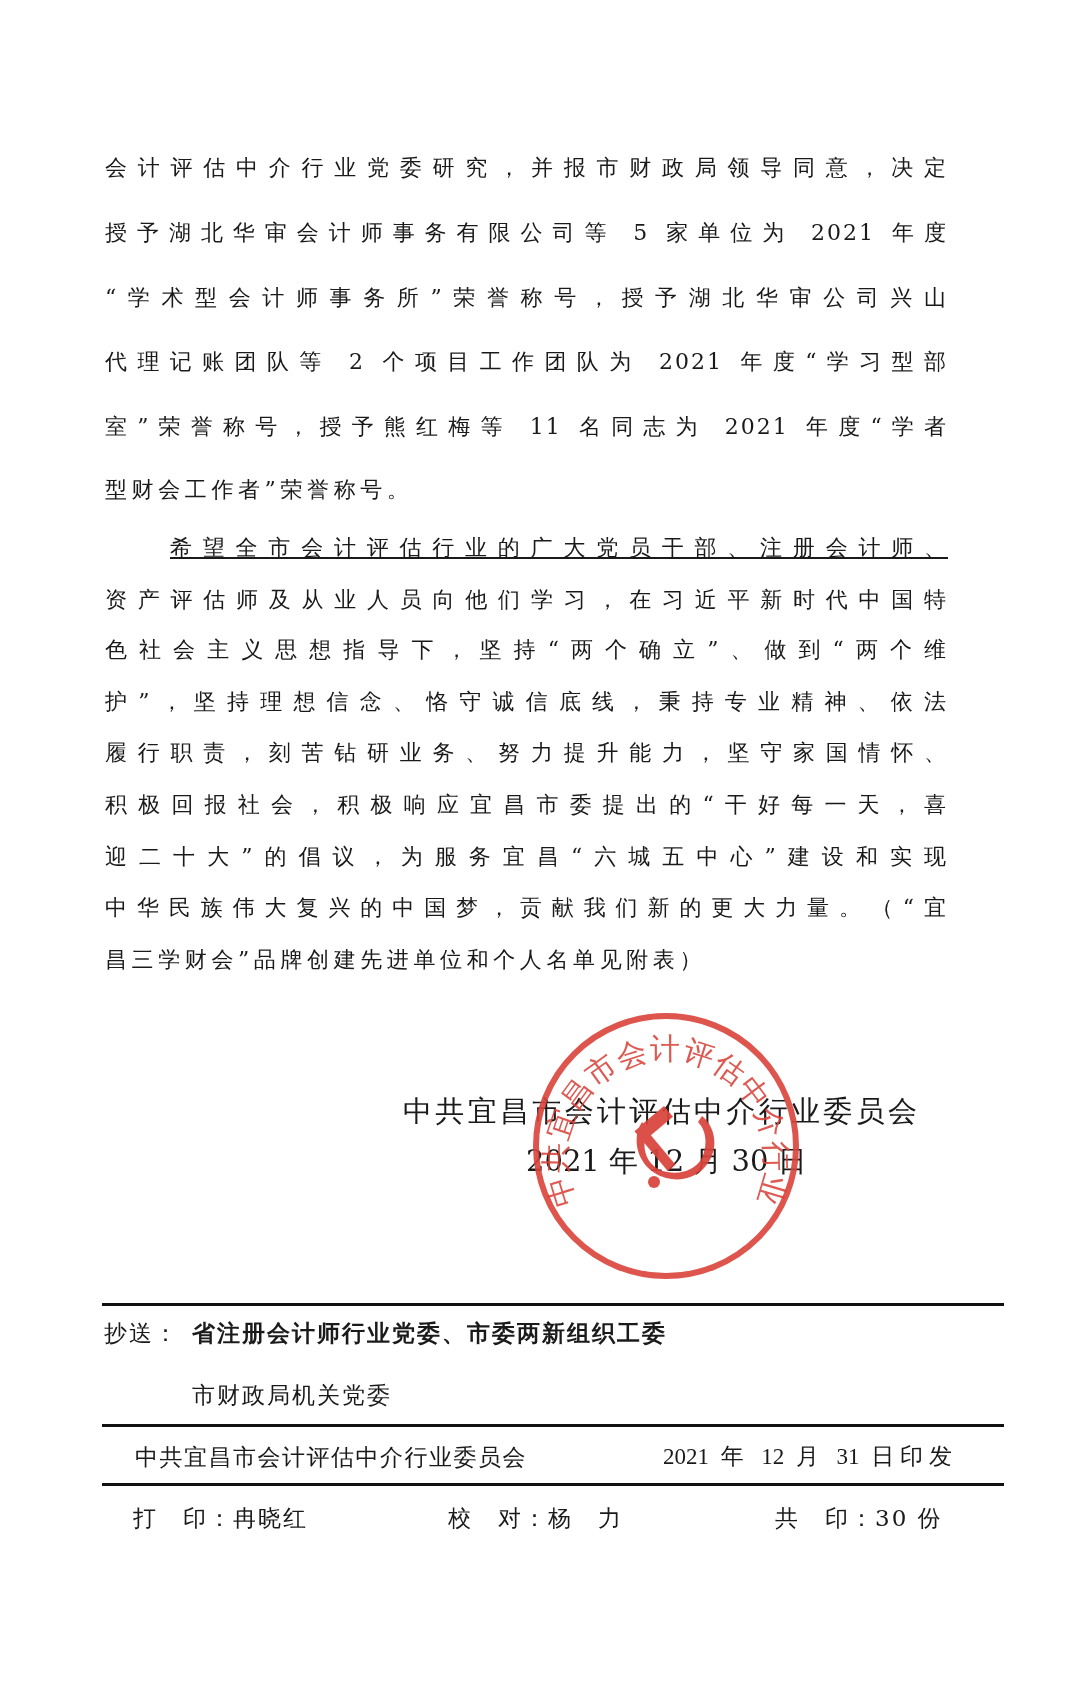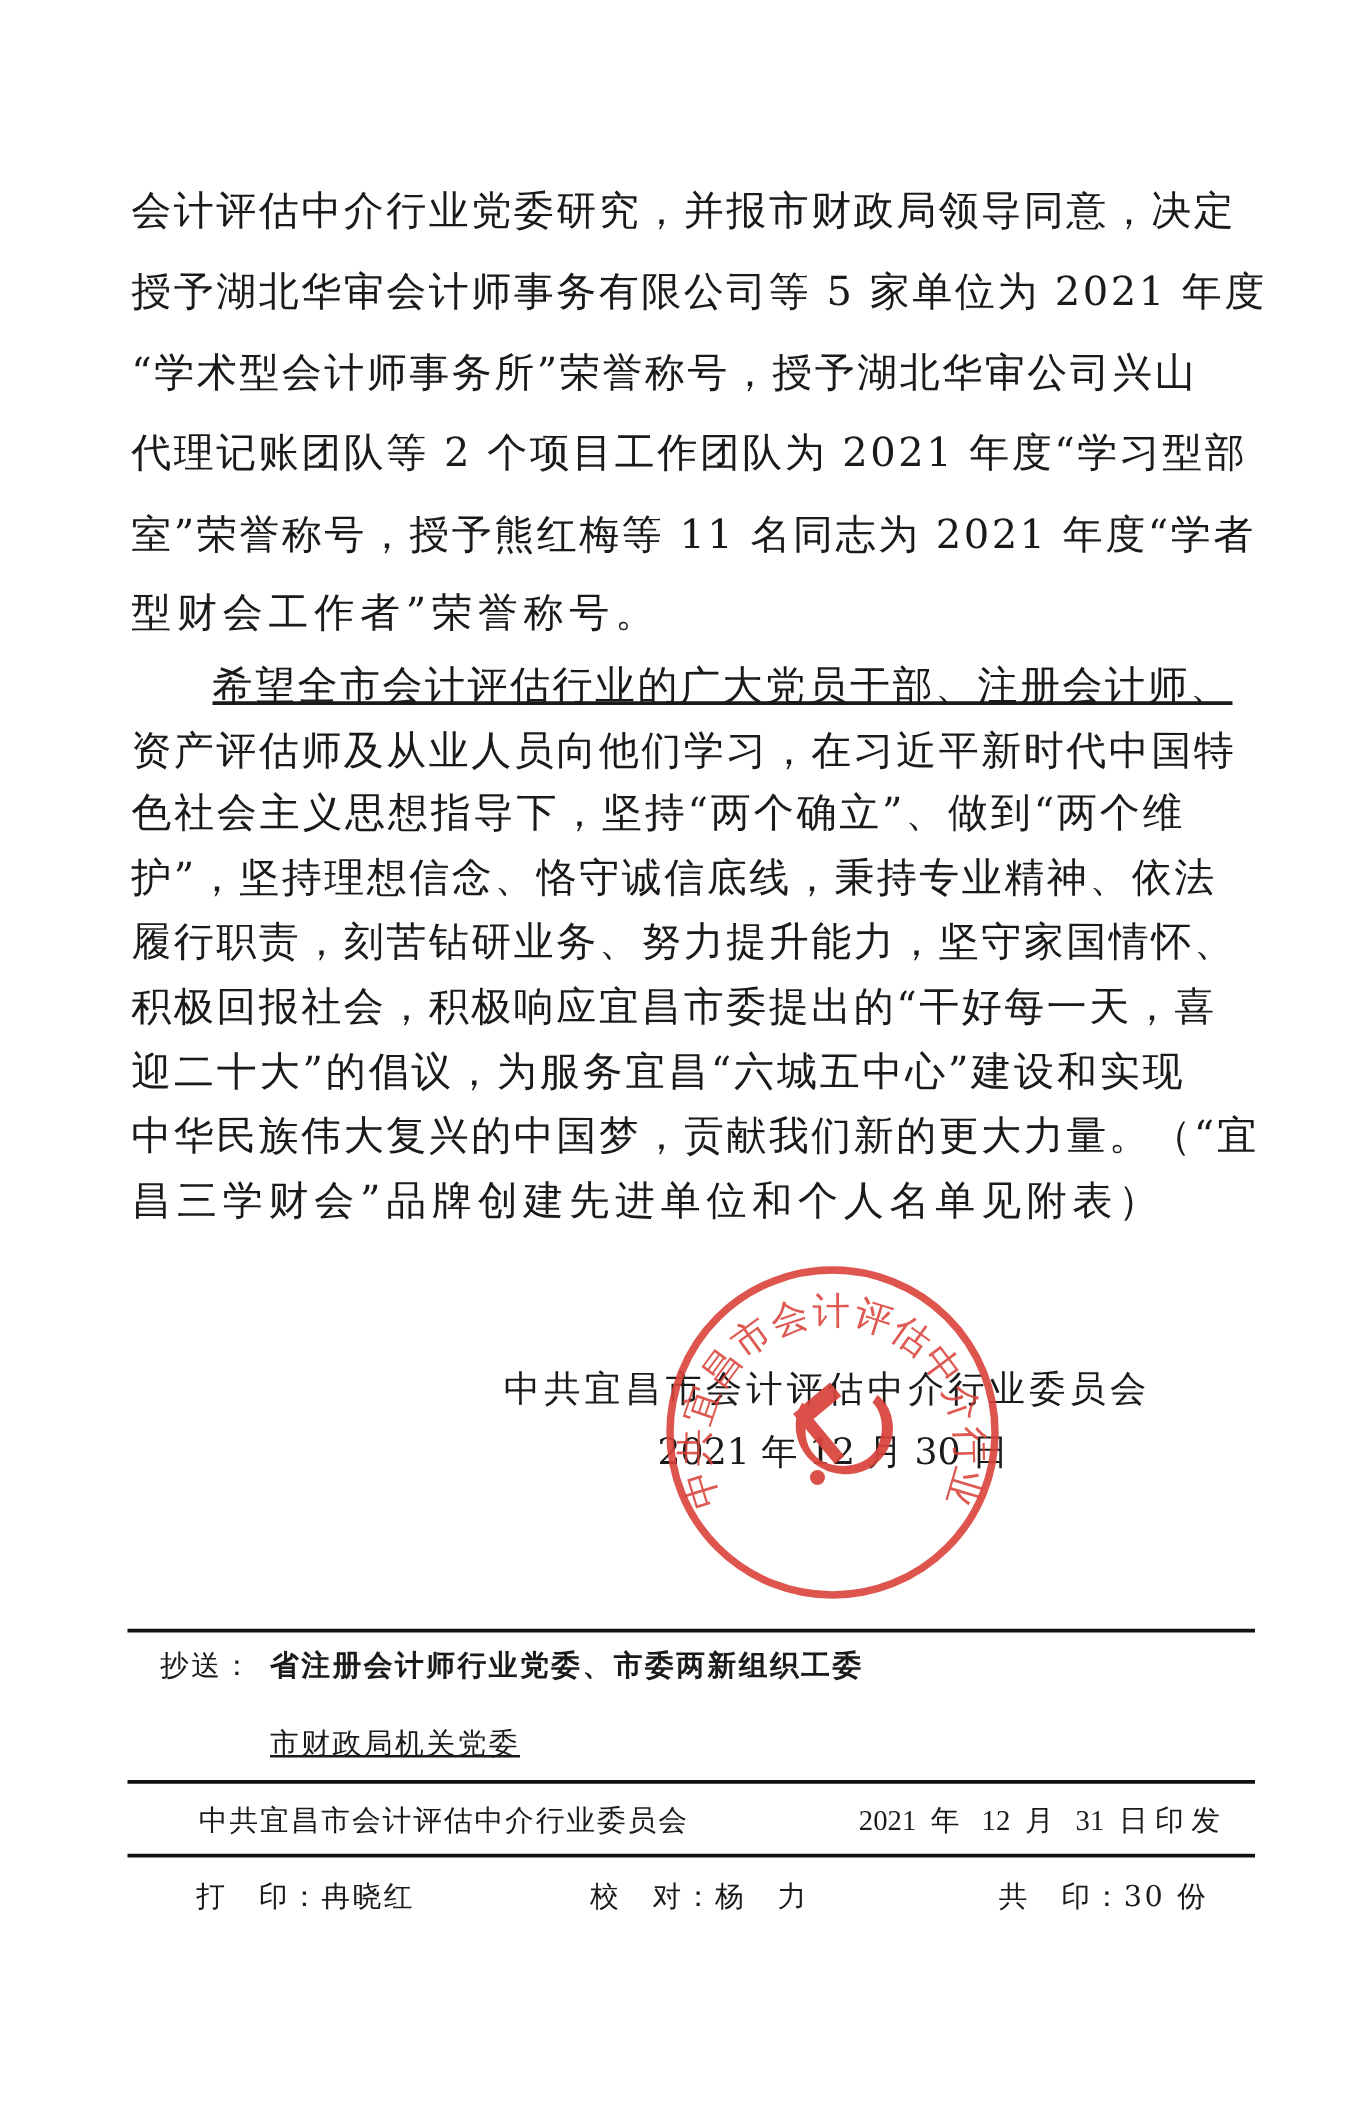--- a/index.html
+++ b/index.html
@@ -1,27 +1,27 @@
 <!DOCTYPE html>
 <html><head>
 <meta charset="utf-8">
 <style>
   html, body { margin: 0; padding: 0; background: #ffffff; }
   body { width: 1080px; height: 1697px; position: relative; overflow: hidden;
          font-family: "DejaVu Serif", "Liberation Serif", serif; color: #1a1a1a; }
   .line { position: absolute; left: 105px; width: 843px; height: 40px; line-height: 40px;
-          font-size: 32px; white-space: nowrap; text-align: justify; text-align-last: justify;
+          font-size: 22px; white-space: nowrap; text-align: justify; text-align-last: justify;
           letter-spacing: 2px; }
   .line.last { text-align: left; text-align-last: left; letter-spacing: 4.6px; }
   .line.indent { left: 170px; width: 778px; text-decoration: underline; }
   .sig { position: absolute; font-size: 29px; white-space: nowrap; line-height: 40px;
          letter-spacing: 5px; }
   .rule { position: absolute; left: 102px; width: 902px; height: 3px; background: #111; }
   .small { position: absolute; font-size: 23px; line-height: 30px; white-space: nowrap;
-           letter-spacing: 2px; margin-left: 24px; }
+           letter-spacing: 2px; }
   .seal { position: absolute; left: 530px; top: 1010px; width: 272px; height: 272px; pointer-events: none; }
   .seal svg { width: 100%; height: 100%; }
   .sig-date { position: absolute; font-size: 29px; white-space: nowrap; line-height: 40px; }
 </style>
 </head>
 <body>
 
 <div>
   <div class="line" style="top:148px">会计评估中介行业党委研究，并报市财政局领导同意，决定</div>
   <div class="line" style="top:213px">授予湖北华审会计师事务有限公司等 5 家单位为 2021 年度</div>
@@ -61,21 +61,21 @@
       <rect x="112" y="104" width="30" height="14" transform="rotate(-40 127 111)"></rect>
       <rect x="120" y="112" width="10" height="52" transform="rotate(-40 125 138)"></rect>
       <circle cx="124" cy="172" r="6"></circle>
     </g>
   </svg>
 </div>
 
 <div class="rule" style="top:1303px"></div>
 <div class="small" style="left:104px; top:1318px;">抄送：</div>
 <div class="small" style="left:192px; top:1318px;font-weight:bold;">省注册会计师行业党委、市委两新组织工委</div>
-<div class="small" style="left:192px; top:1380px;text-decoration:underline;">市财政局机关党委</div>
+<div class="small" style="left:192px; top:1380px;">市财政局机关党委</div>
 <div class="rule" style="top:1424px"></div>
 
 <div class="small" style="left:135px; top:1442px; letter-spacing:1.5px;">中共宜昌市会计评估中介行业委员会</div>
 <div class="small" style="left:663px; top:1442px; width:289px; text-align:justify; text-align-last:justify; letter-spacing:0;font-family:Liberation Serif, serif;">2021 年 12 月 31 日印发</div>
 <div class="rule" style="top:1483px"></div>
 
 <div class="small" style="left:133px; top:1503px;">
   <span>打　印：</span><span>冉晓红</span>
 </div>
 <div class="small" style="left:448px; top:1503px;">

